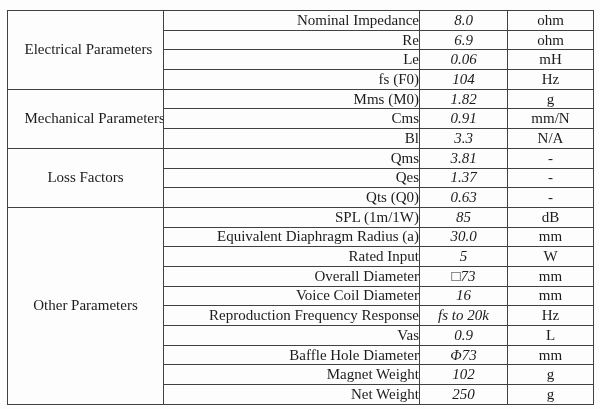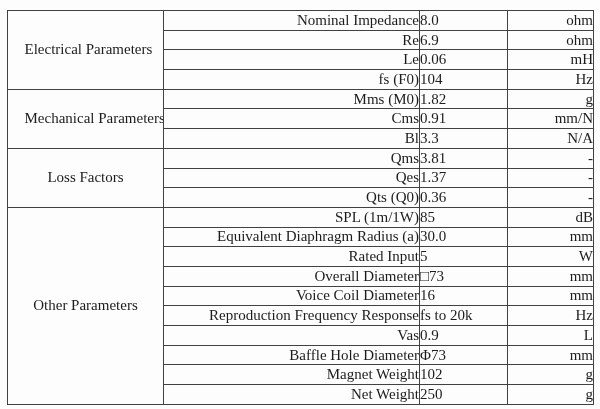--- a/index.html
+++ b/index.html
@@ -39,24 +39,25 @@
     width: 122px;
     margin: 0 auto;
     line-height: 1.3;
     text-align: center;
   }
   td.name-cell {
     text-align: right;
     padding-left: 7px;
   }
   td.value-cell {
-    text-align: left;
+    text-align: center;
+    font-style: italic;
   }
   td.unit-cell {
-    text-align: right;
+    text-align: center;
   }
 </style>
 </head>
 <body>
 
 <table class="spec-table">
   <colgroup>
     <col style="width:156px">
     <col style="width:256px">
     <col style="width:88px">
@@ -112,21 +113,21 @@
         <td class="value-cell">3.81</td>
         <td class="unit-cell">-</td>
       </tr>
       <tr>
         <td class="name-cell">Qes</td>
         <td class="value-cell">1.37</td>
         <td class="unit-cell">-</td>
       </tr>
       <tr>
         <td class="name-cell">Qts (Q0)</td>
-        <td class="value-cell">0.36</td>
+        <td class="value-cell">0.63</td>
         <td class="unit-cell">-</td>
       </tr>
       <tr>
         <td class="cat-cell" rowspan="10">
           <div class="cat-inner">Other Parameters</div>
         </td>
         <td class="name-cell">SPL (1m/1W)</td>
         <td class="value-cell">85</td>
         <td class="unit-cell">dB</td>
       </tr>

